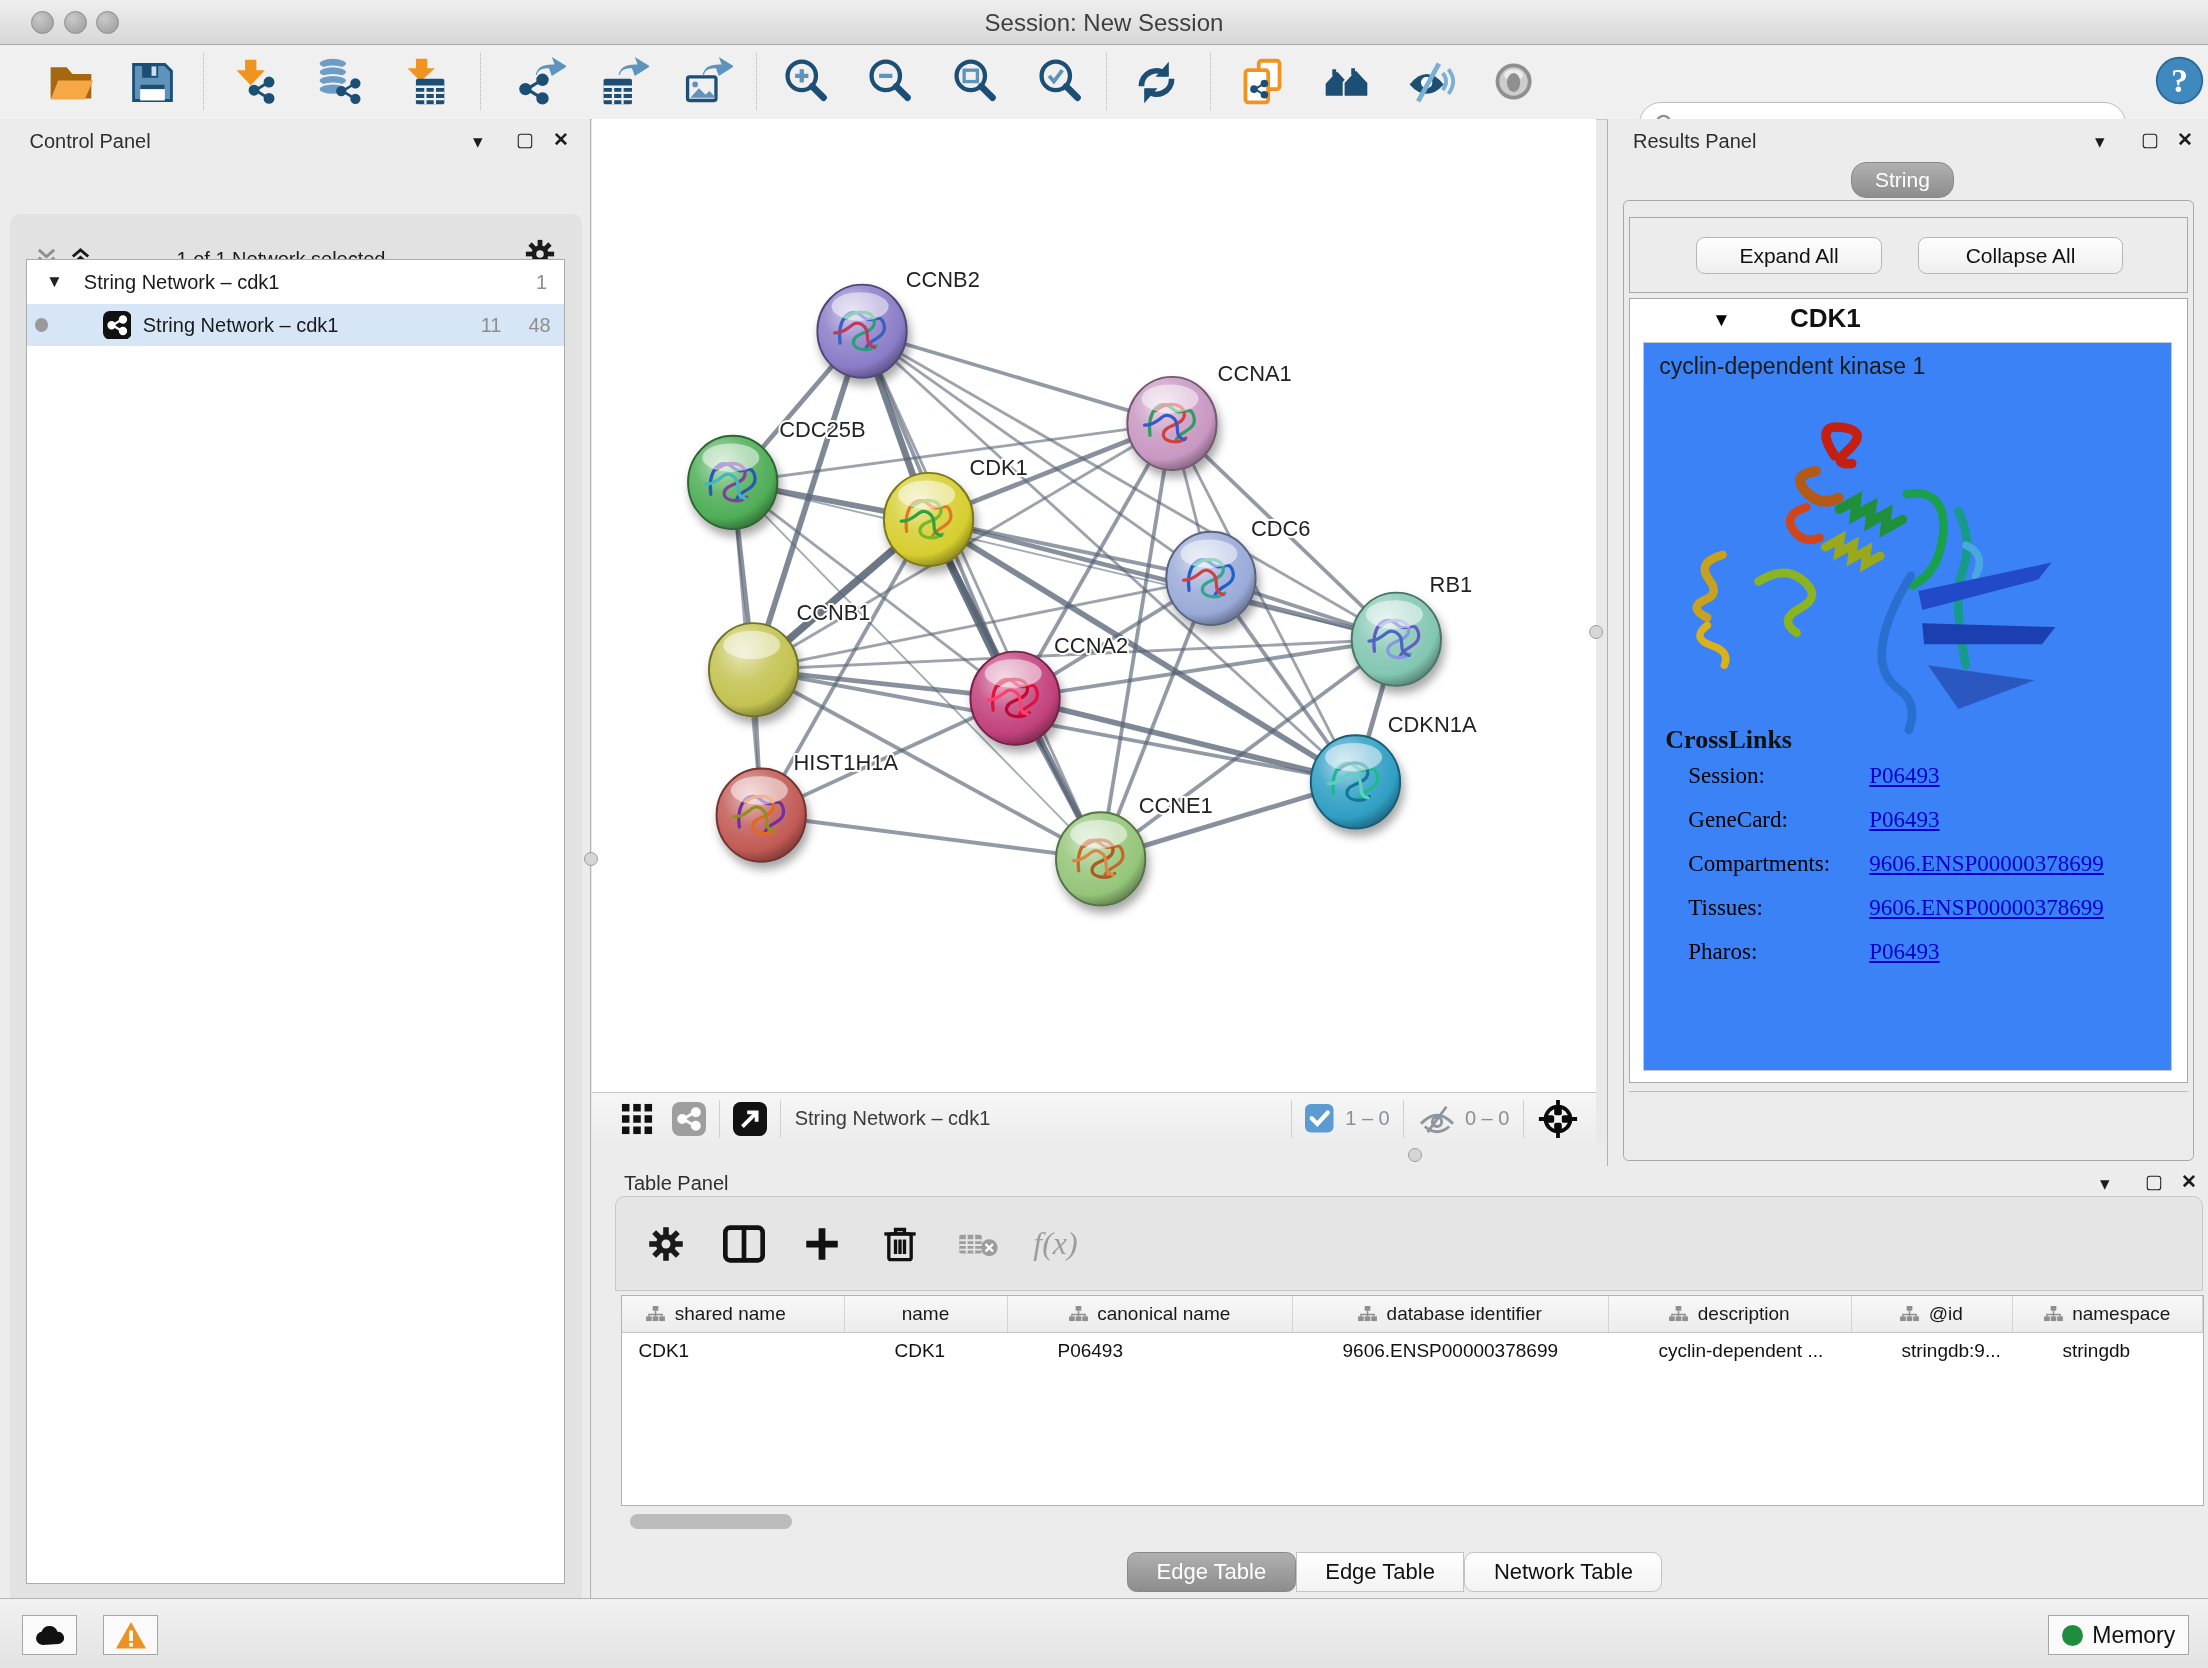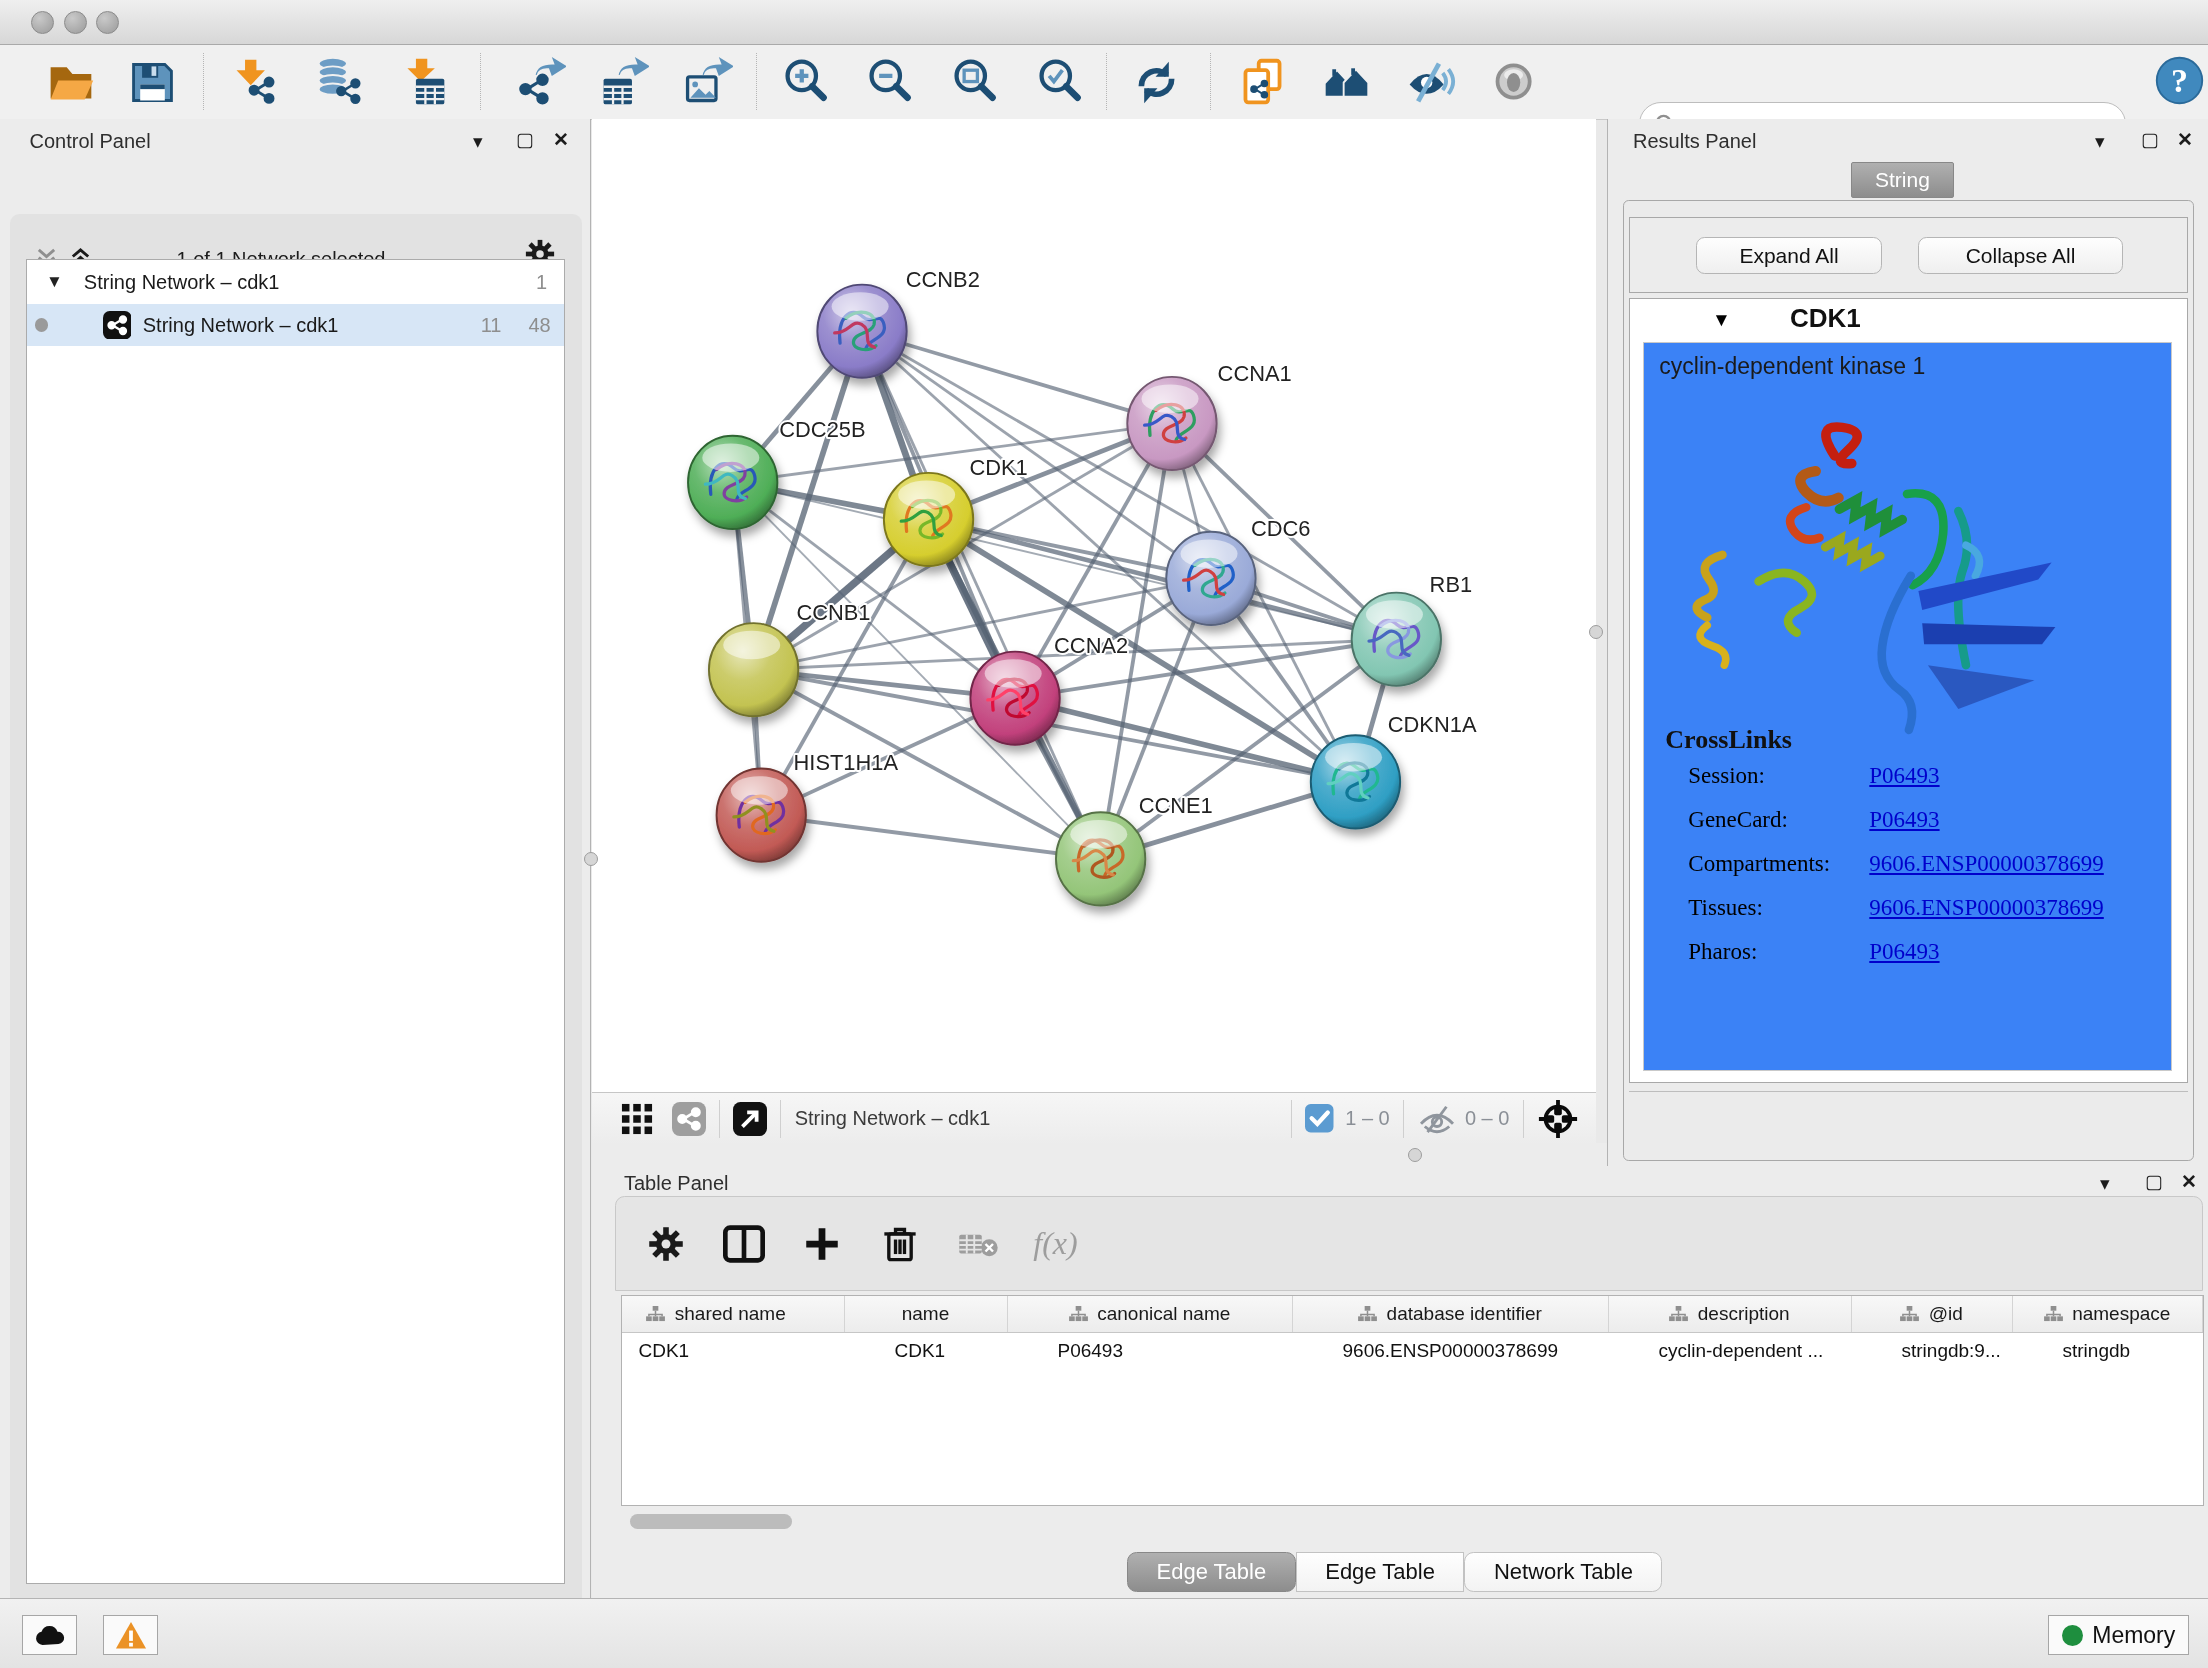--- a/index.html
+++ b/index.html
@@ -76,20 +76,21 @@
   .nodelabel{font-family:"Liberation Sans",sans-serif;font-size:23px;fill:#222;
     paint-order:stroke;stroke:#ffffff;stroke-width:4px;stroke-linejoin:round;}
 </style>
 </head>
 <body>
 
 <div class="abs titlebar">
   <div class="abs tlight" style="left:31px"></div>
   <div class="abs tlight" style="left:64px"></div>
   <div class="abs tlight" style="left:96px"></div>
+  <div class="abs wtitle">Session: New Session</div>
 </div>
 
 <div class="abs toolbar" id="toolbar">
   <div class="abs searchwrap">
     <svg width="25" height="25" viewBox="0 0 26 26">
       <circle cx="11" cy="11" r="7" fill="none" stroke="#8f8f8f" stroke-width="2.5"></circle>
       <line x1="16" y1="16" x2="22" y2="22" stroke="#8f8f8f" stroke-width="2.5"></line>
     </svg>
     <input value="" style="">
   </div>
@@ -683,21 +684,21 @@
 <div class="abs hdot" style="left:584px;top:852px"></div>
 <div class="abs hdot" style="left:1589px;top:625px"></div>
 
 <div class="abs rpanel">
   <div class="abs ptitle" style="left:25px;top:11.4px">Results Panel</div>
   <div class="abs pbtn" style="left:487px;top:13.3px">▾</div>
   <div class="abs pbtn" style="left:533px;top:11.4px">▢</div>
   <div class="abs pbtn" style="left:569px;top:11.4px;font-weight:bold">✕</div>
 
   <div class="abs rbox" style="left:15px;top:81px;width:571px;height:961px;border-radius:5.7px"></div>
-  <div class="abs tab sel" style="left:243px;top:43px;padding:0 23px;height:36px;line-height:34px;font-size:21px;border-radius:2px">String</div>
+  <div class="abs tab sel" style="left:243px;top:43px;padding:0 23px;height:36px;line-height:34px;font-size:21px;border-radius:15px">String</div>
 
   <div class="abs rbox" style="left:21px;top:98px;width:559px;height:76px;background:#ececec"></div>
   <div class="abs rbtn" style="left:88px;top:118px;width:186px;height:37px;line-height:35px">Expand All</div>
   <div class="abs rbtn" style="left:310px;top:118px;width:205px;height:37px;line-height:35px">Collapse All</div>
 
   <div class="abs" style="left:21px;top:179px;width:559px;height:785px;background:#fff;border:1.9px solid #a8a8a8;box-sizing:border-box">
     <div class="abs" style="left:82px;top:9.5px;font-size:19px">▼</div>
     <div class="abs" style="left:160px;top:3.8px;font-size:26px;font-weight:bold;color:#111">CDK1</div>
     <div class="abs" style="left:13.3px;top:43px;width:529px;height:729px;border:1px solid #c9c9c9;background:#3b82f6;box-sizing:border-box">
       <div class="abs" style="left:15px;top:9.5px;font-size:23px;color:#1a1a1a">cyclin-dependent kinase 1</div>

